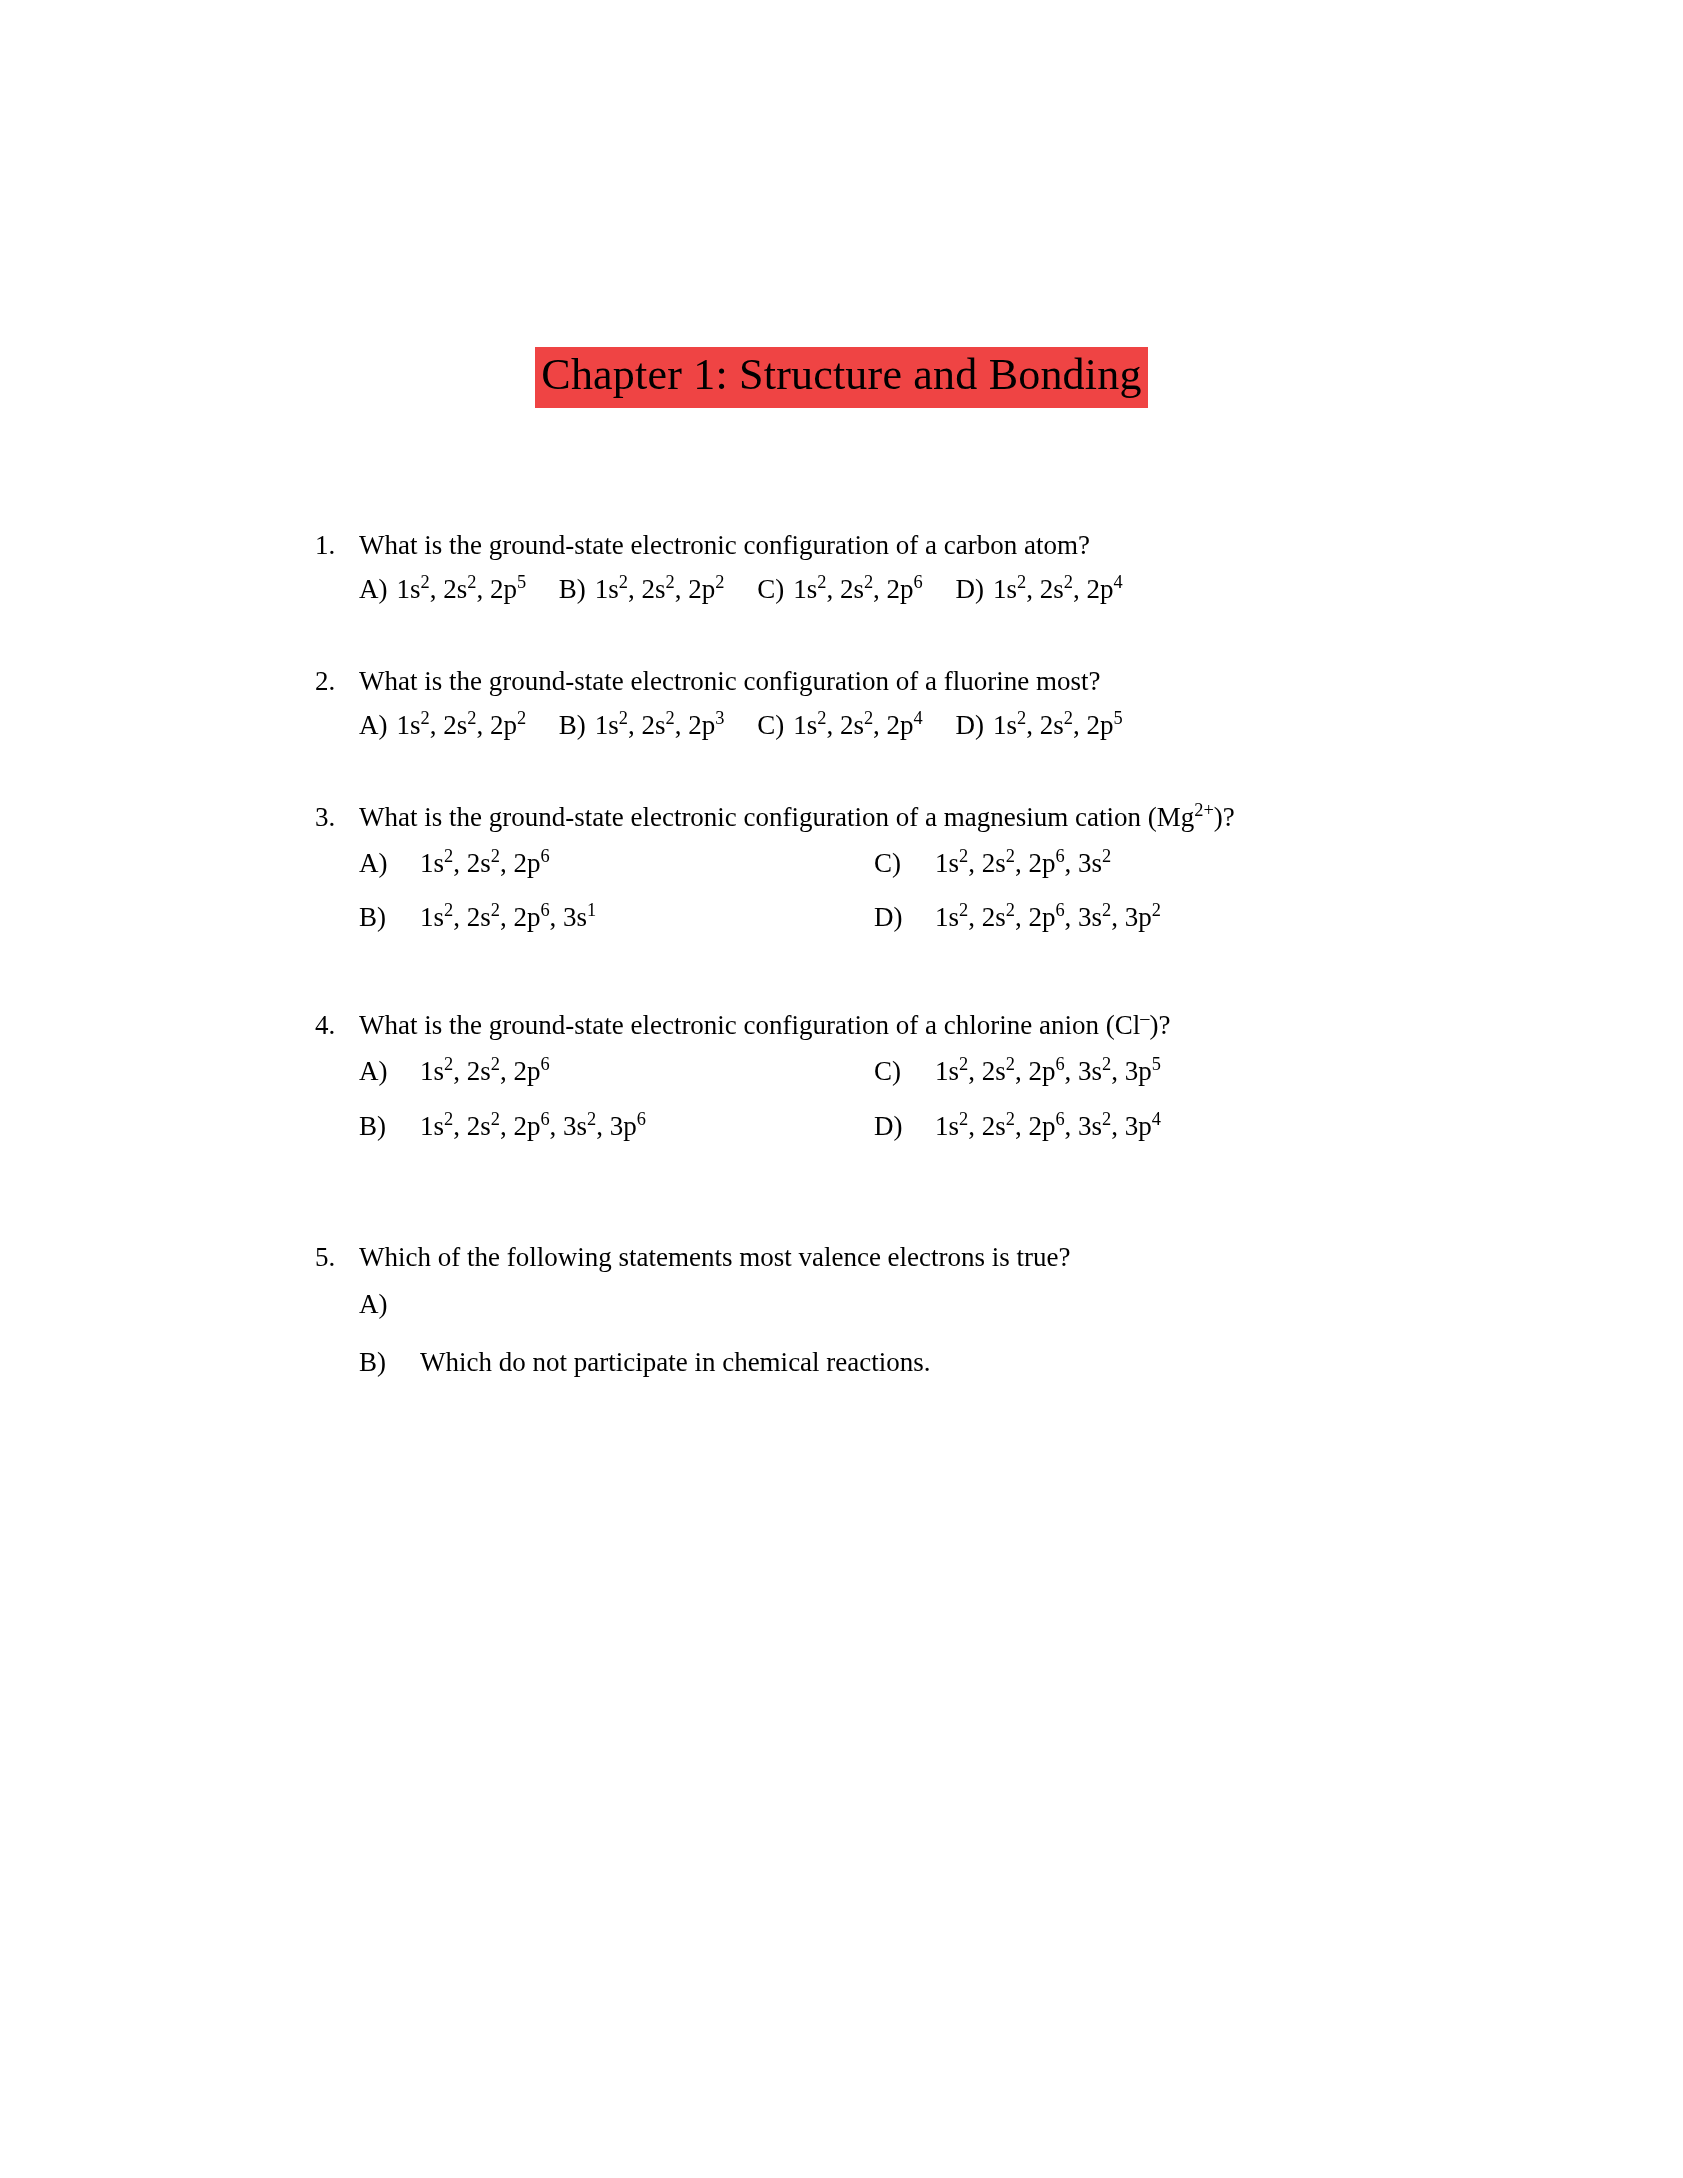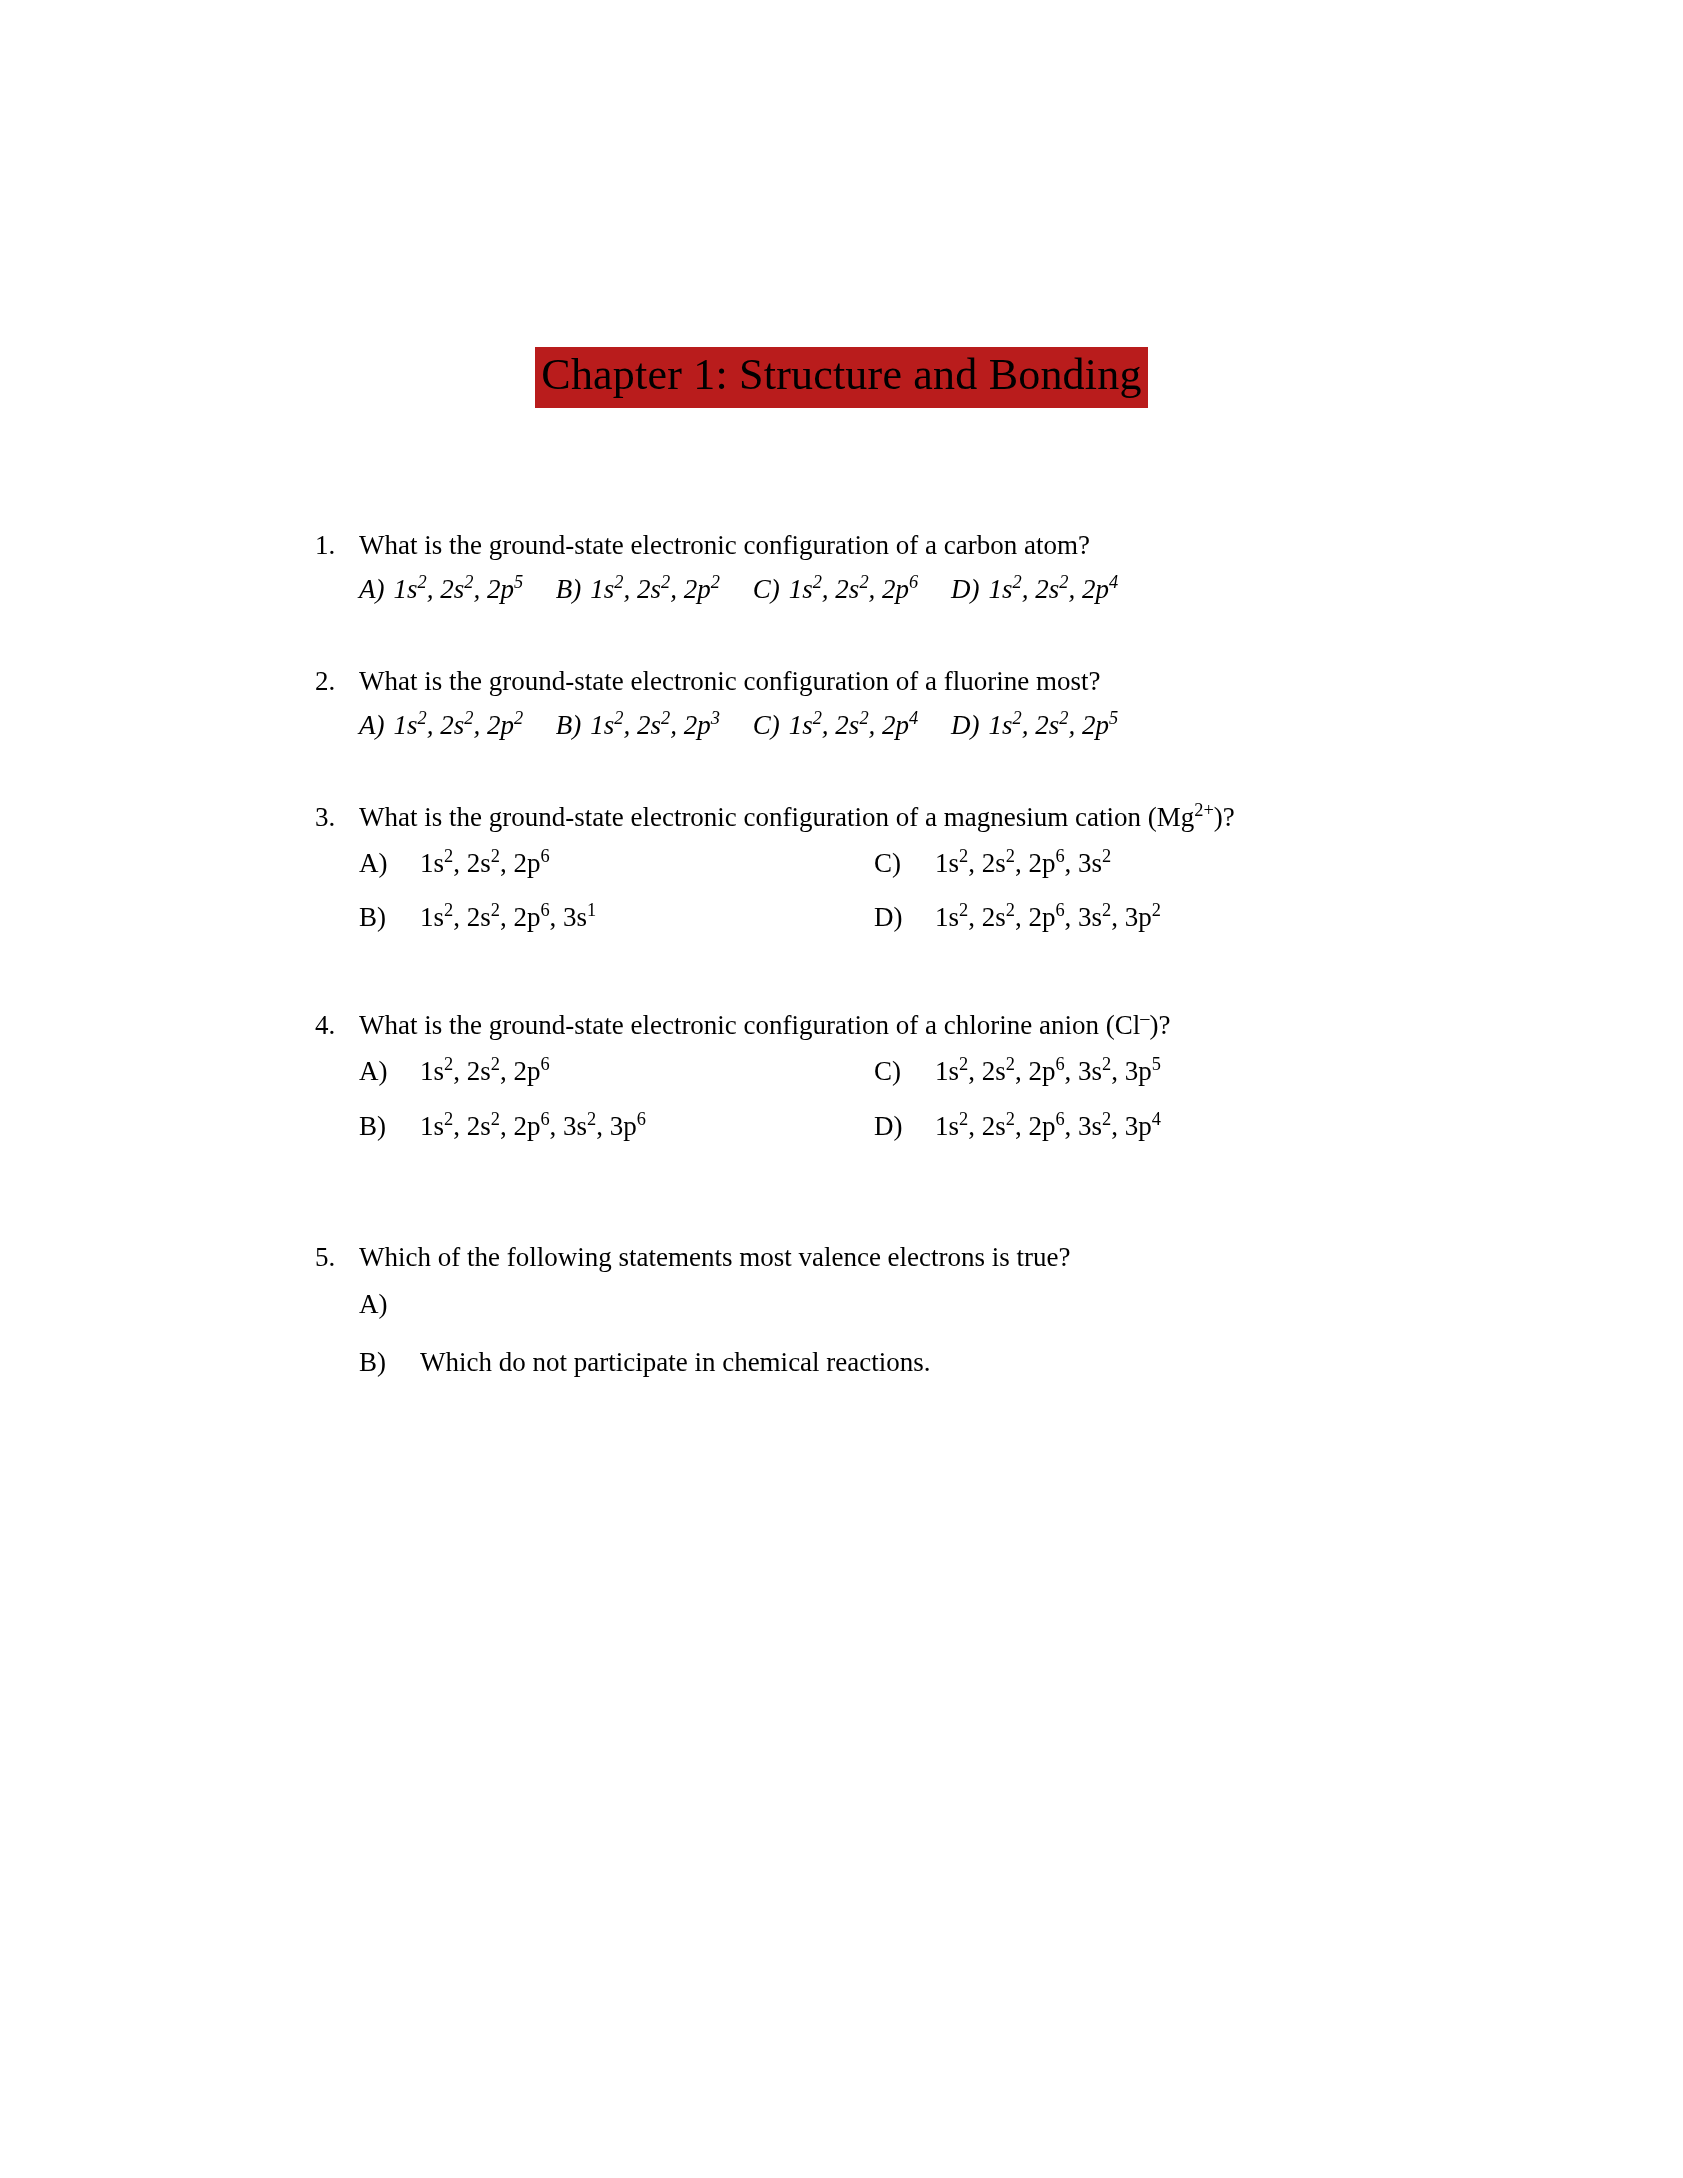--- a/index.html
+++ b/index.html
@@ -19,21 +19,21 @@
     height: 2178px;
     box-sizing: border-box;
     padding: 0;
   }
   .doc-title-wrap {
     text-align: center;
     margin-top: 347px;
   }
   .doc-title {
     display: inline-block;
-    background: #b91c1c;
+    background: #ef4444;
     font-size: 44px;
     line-height: 1.2;
     padding: 2px 6px 6px 6px;
     letter-spacing: 0.2px;
   }
   .content {
     margin: 0 auto;
     width: 1148px;
     padding-left: 95px;
     box-sizing: content-box;
@@ -57,21 +57,20 @@
   .q-text {
     flex: 1 1 auto;
   }
   
   .ans-inline {
     margin-top: 8px;
     padding-left: 44px;
     font-size: 27px;
     line-height: 1.35;
     white-space: nowrap;
-    font-style: italic;
   }
   .ans-inline .opt {
     margin-right: 26px;
   }
   .ans-inline .opt:last-child {
     margin-right: 0;
   }
   .opt-letter {
     margin-right: 9px;
   }

